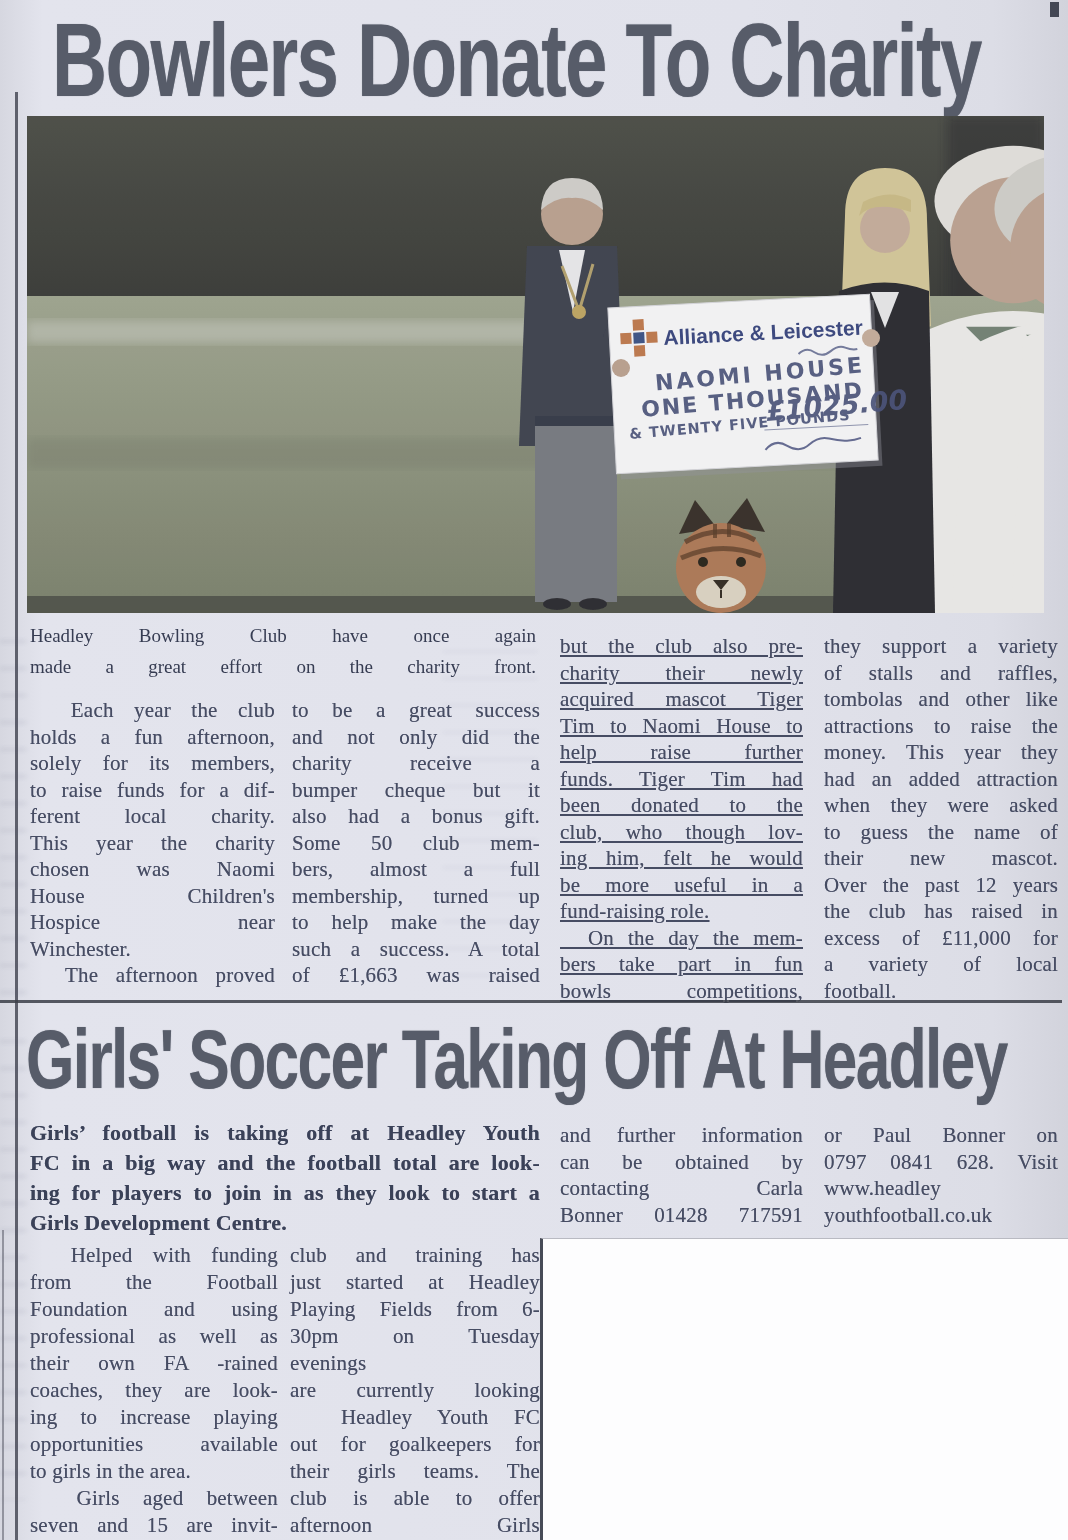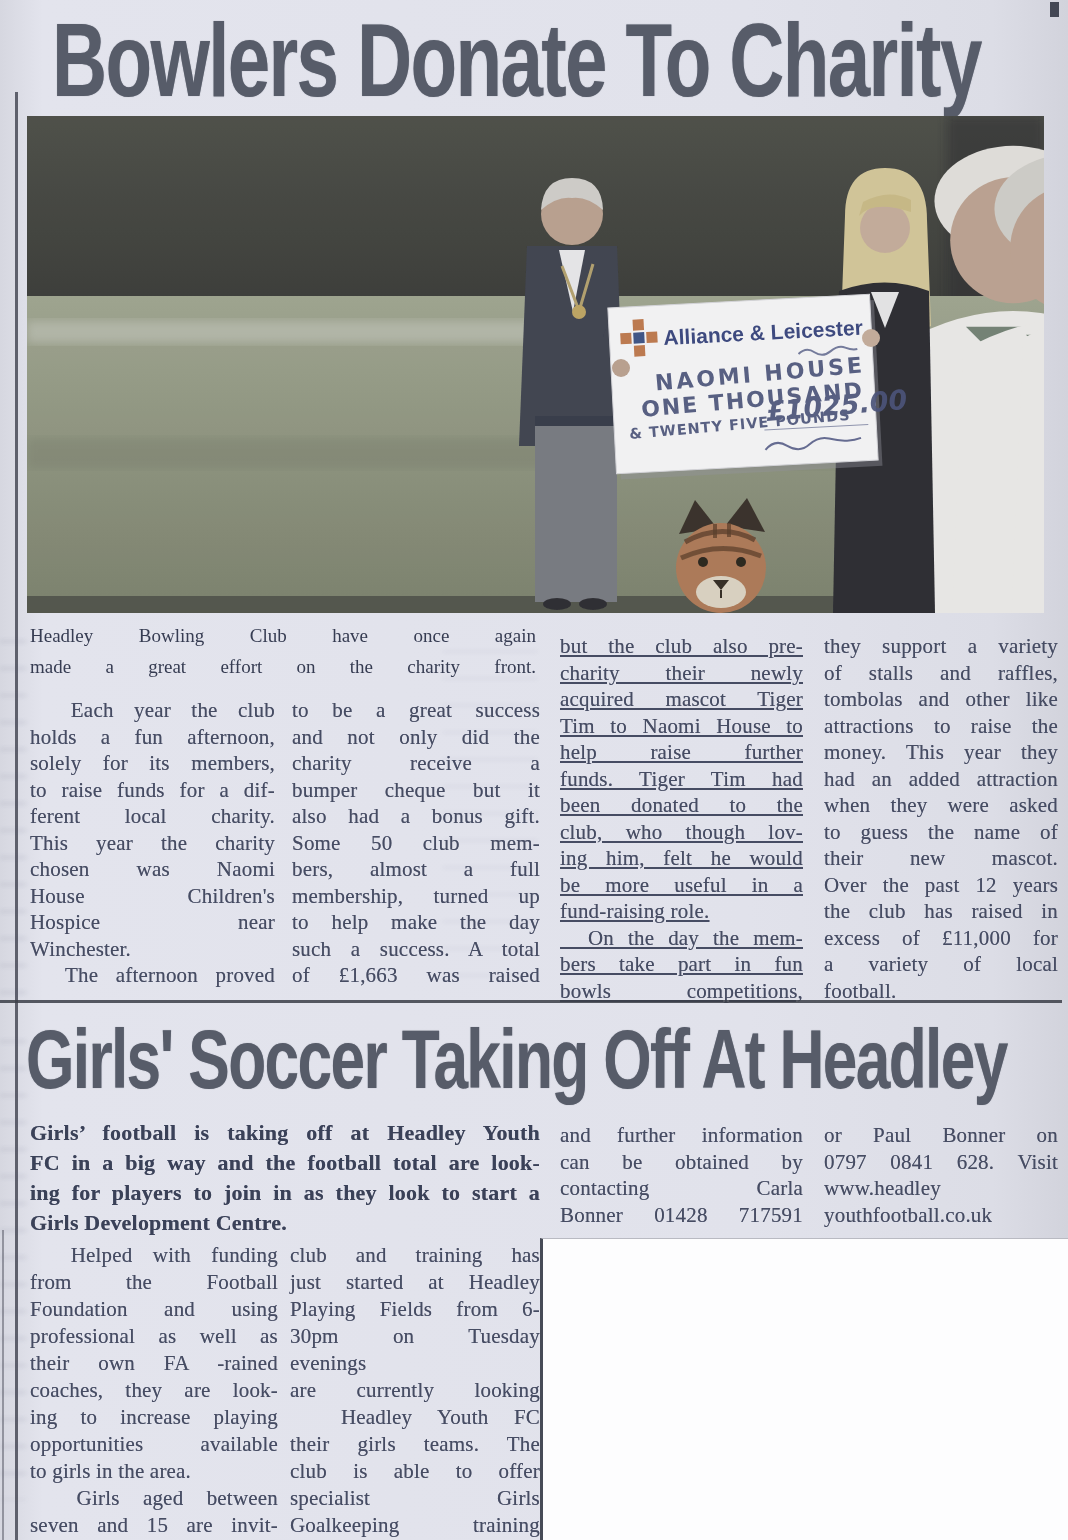--- a/index.html
+++ b/index.html
@@ -277,20 +277,21 @@
       <div class="jline">ed to join the football</div>
     </div>
   <div class="col col-low" style="left:290px;top:1242px;width:250px;">
       <div class="jline">club and training has</div>
       <div class="jline">just started at Headley</div>
       <div class="jline">Playing Fields from 6-</div>
       <div class="jline">30pm on Tuesday</div>
       <div class="jline pend">evenings</div>
       <div class="jline">are currently looking</div>
       <div class="jline">&nbsp;&nbsp;Headley Youth FC</div>
+      <div class="jline">out for goalkeepers for</div>
       <div class="jline">their girls teams. The</div>
       <div class="jline">club is able to offer</div>
-      <div class="jline">specialist Girls</div>
+      <div class="jline">afternoon Girls</div>
       <div class="jline">Goalkeeping training</div>
     </div>
 
   <div class="cutout"></div>
 </div>
 
 </body></html>

